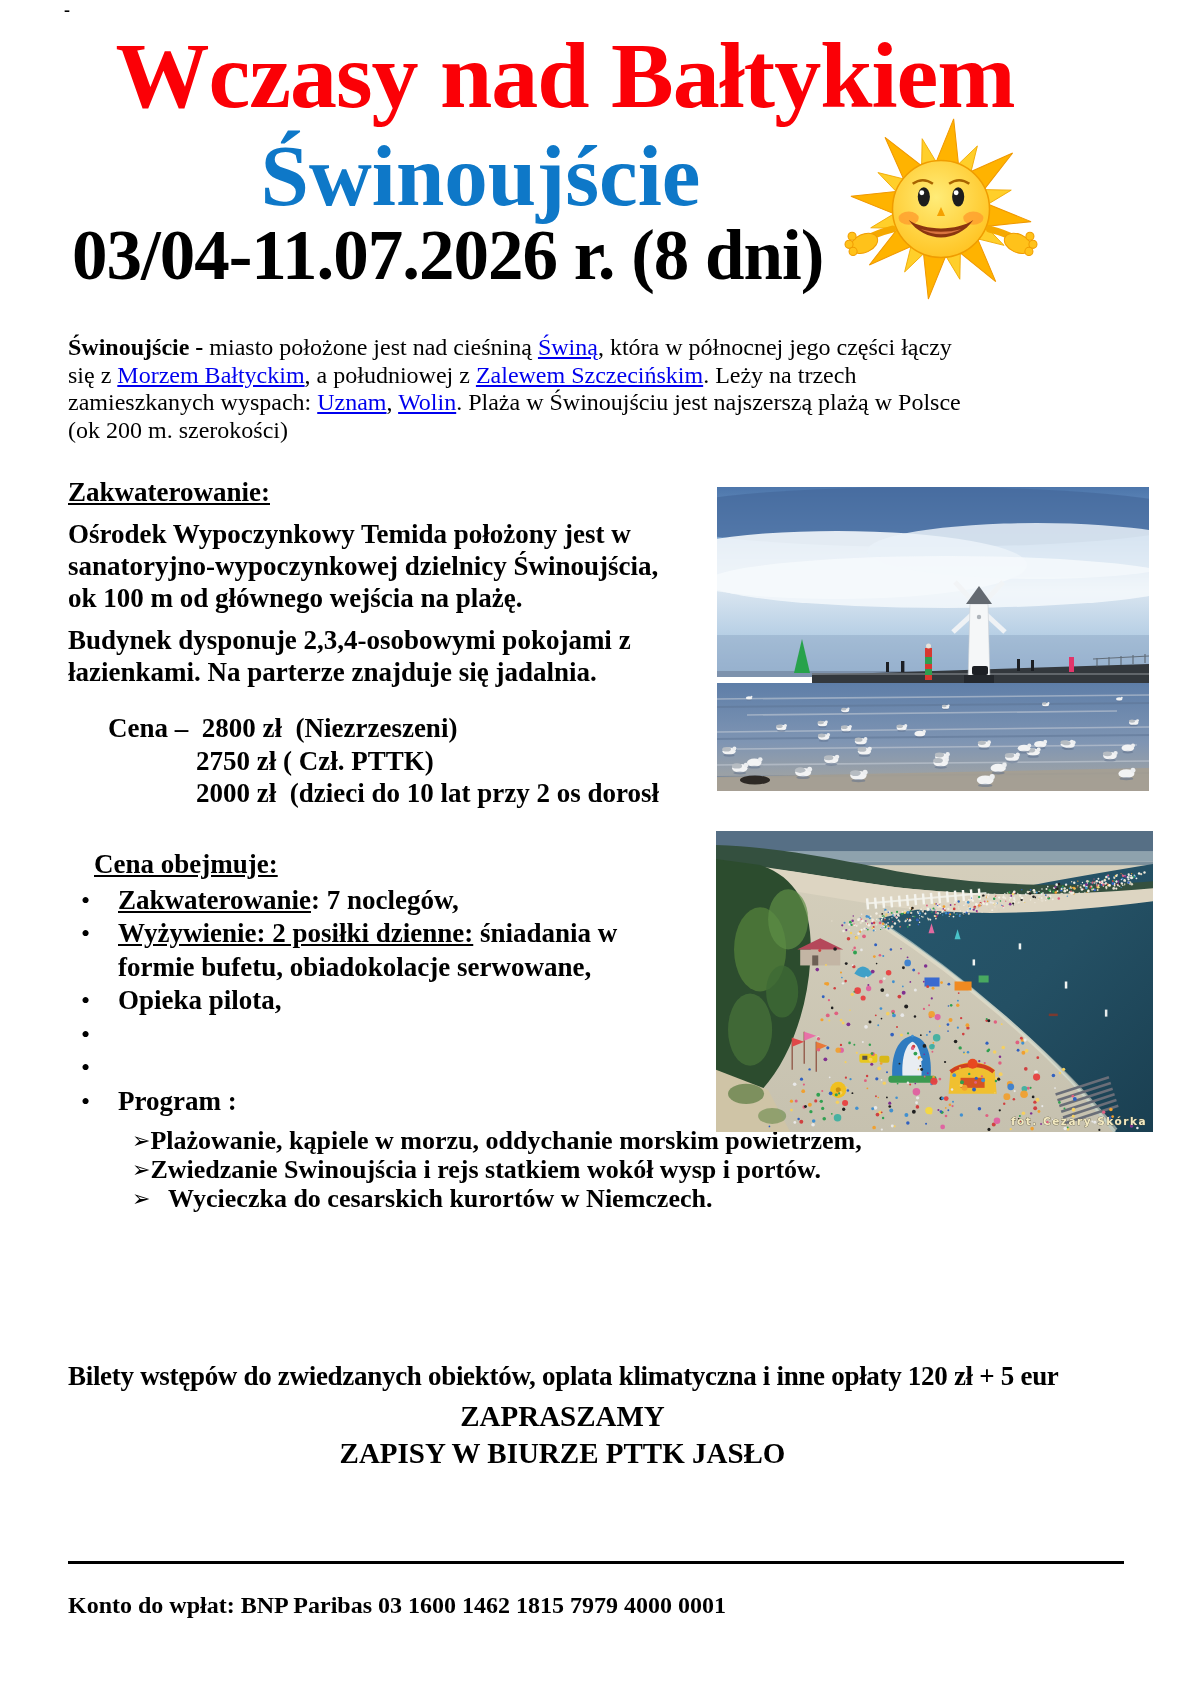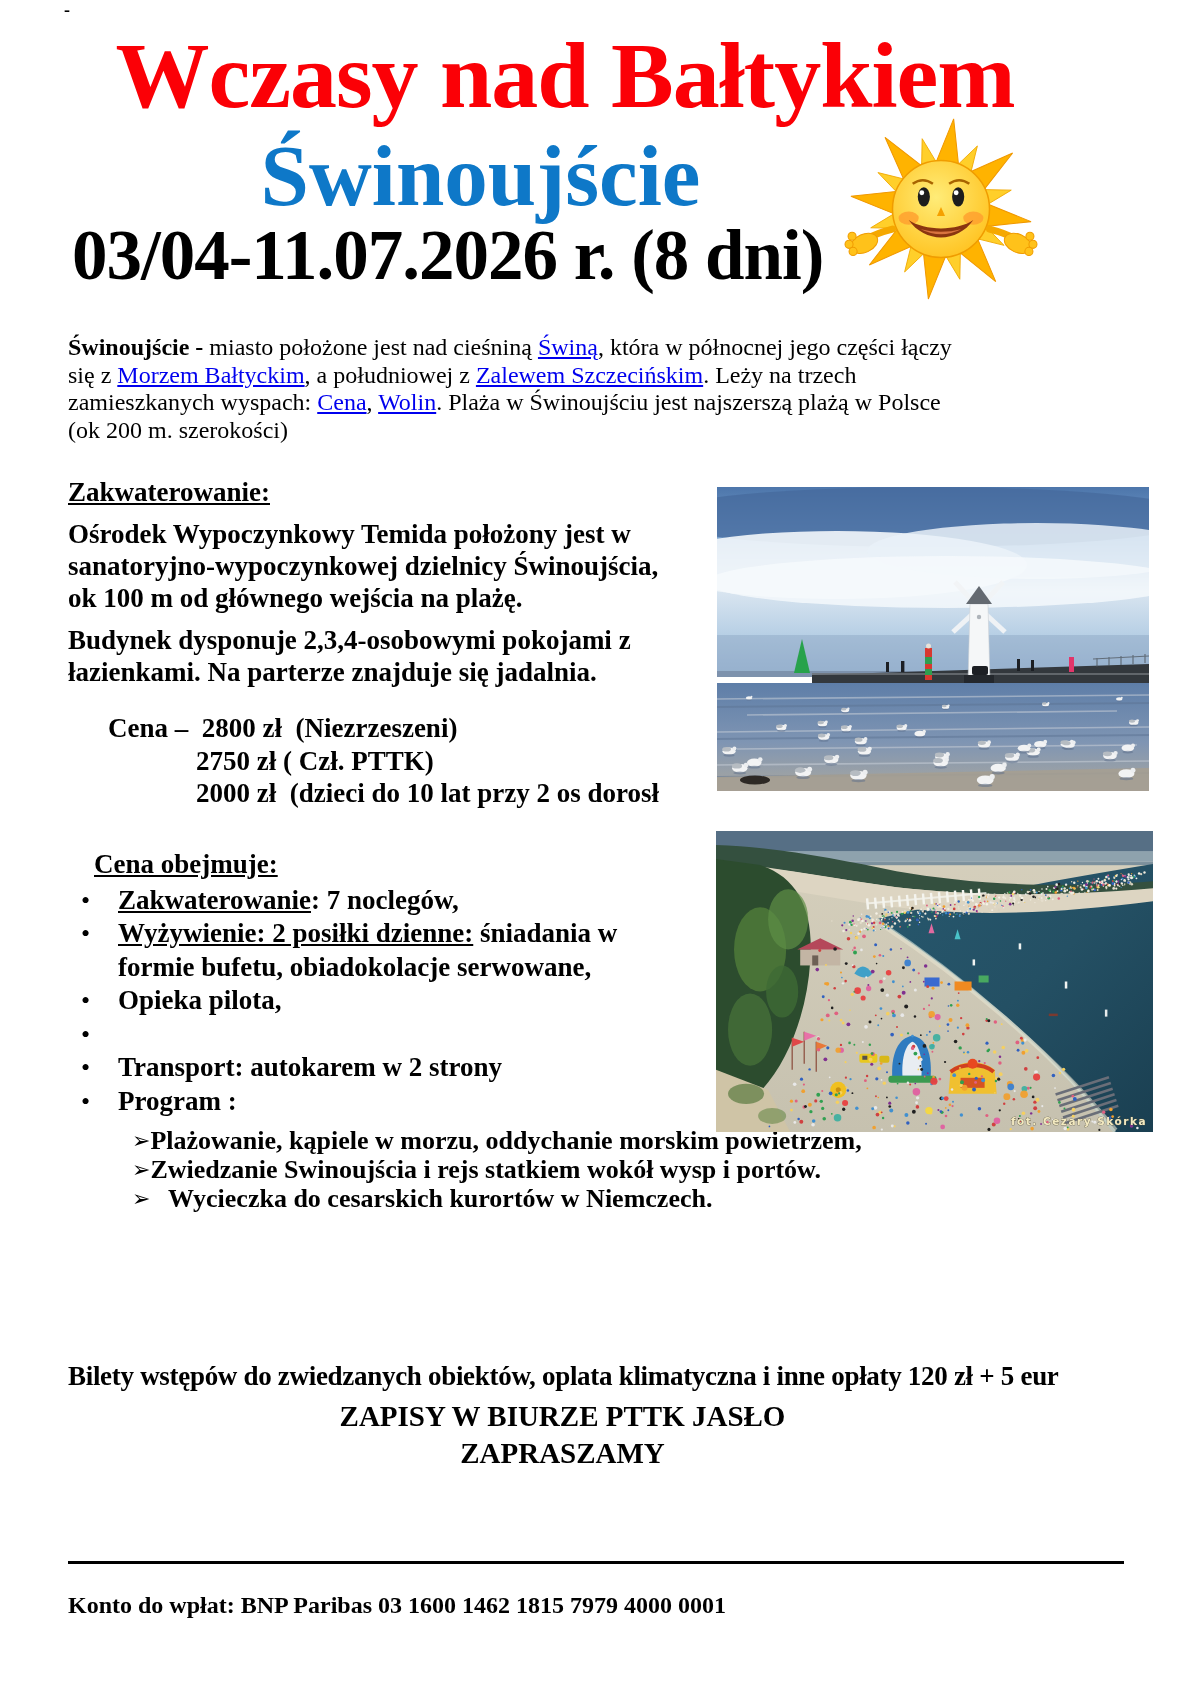--- a/index.html
+++ b/index.html
@@ -122,21 +122,21 @@
     </g>
     <ellipse cx="68" cy="101" rx="10" ry="6.5" fill="#ff9d2e" opacity="0.8"></ellipse>
     <ellipse cx="132" cy="101" rx="10" ry="6.5" fill="#ff9d2e" opacity="0.8"></ellipse>
     <polygon points="100,90 96,99 104,99" fill="#f5a000"></polygon>
     <path d="M68,103 C84,126 116,126 132,103 C116,114 84,114 68,103 Z" fill="#8a3510"></path>
     <path d="M80,112 Q100,122 120,112 Q100,117 80,112 Z" fill="#d9743f"></path>
   </svg>
 
   <p class="intro"><span style="font-weight: bold;">Świnoujście - </span><span>miasto położone jest nad cieśniną </span><a class="doc-link" href="#">Świną</a><span>, która w północnej jego części łączy
 się z </span><a class="doc-link" href="#">Morzem Bałtyckim</a><span>, a południowej z </span><a class="doc-link" href="#">Zalewem Szczecińskim</a><span>. Leży na trzech
-zamieszkanych wyspach: </span><a class="doc-link" href="#">Cena</a><span>, </span><a class="doc-link" href="#">Wolin</a><span>. Plaża w Świnoujściu jest najszerszą plażą w Polsce
+zamieszkanych wyspach: </span><a class="doc-link" href="#">Uznam</a><span>, </span><a class="doc-link" href="#">Wolin</a><span>. Plaża w Świnoujściu jest najszerszą plażą w Polsce
 (ok 200 m. szerokości)</span></p>
 
   <div class="leftcol">
     <div class="h-underline">Zakwaterowanie:</div>
     <p class="bp">Ośrodek Wypoczynkowy Temida położony jest w
 sanatoryjno-wypoczynkowej dzielnicy Świnoujścia,
 ok 100 m od głównego wejścia na plażę.</p>
     <p class="bp">Budynek dysponuje 2,3,4-osobowymi pokojami z
 łazienkami. Na parterze znajduje się jadalnia.</p>
 
@@ -159,21 +159,20 @@
         </li>
       <li>
           <span class="b-ico">•</span>
           <span class="b-text"><span>Opieka pilota,</span></span>
         </li>
       <li>
           <span class="b-ico">•</span>
         </li>
       <li>
           <span class="b-ico">•</span>
-          <span class="b-text"><span>Transport: autokarem w 2 strony</span></span>
         </li>
       <li>
           <span class="b-ico">•</span>
           <span class="b-text"><span>Program :</span></span>
         </li>
     </ul>
 
     <ul class="subbullets">
       <li>
           <span class="a-ico">➢</span>
@@ -1417,19 +1416,19 @@
         <circle cx="294.1067158402875" cy="255.0041302270256" r="3.3658157233148813" fill="#3a80d0" opacity="0.95"></circle>
         <circle cx="128.79446352366358" cy="271.1116897012107" r="3.0355333779007196" fill="#e84040" opacity="0.95"></circle>
         <circle cx="191.24925283435732" cy="131.48740974254906" r="3.3288443211466077" fill="#3a80d0" opacity="0.95"></circle>
       </g>
     <text class="wm" x="430" y="293" text-anchor="end">fot. Cezary Skórka</text>
   </svg>
 
   <div class="fees">Bilety wstępów do zwiedzanych obiektów, oplata klimatyczna i inne opłaty 120 zł + 5 eur</div>
 
   <div class="signup">
+    <div>ZAPRASZAMY</div>
     <div>ZAPISY W BIURZE PTTK JASŁO</div>
-    <div>ZAPRASZAMY</div>
   </div>
 
   <div class="rule"></div>
   <div class="account">Konto do wpłat: BNP Paribas 03 1600 1462 1815 7979 4000 0001</div>
 </div>
 
 </body></html>

